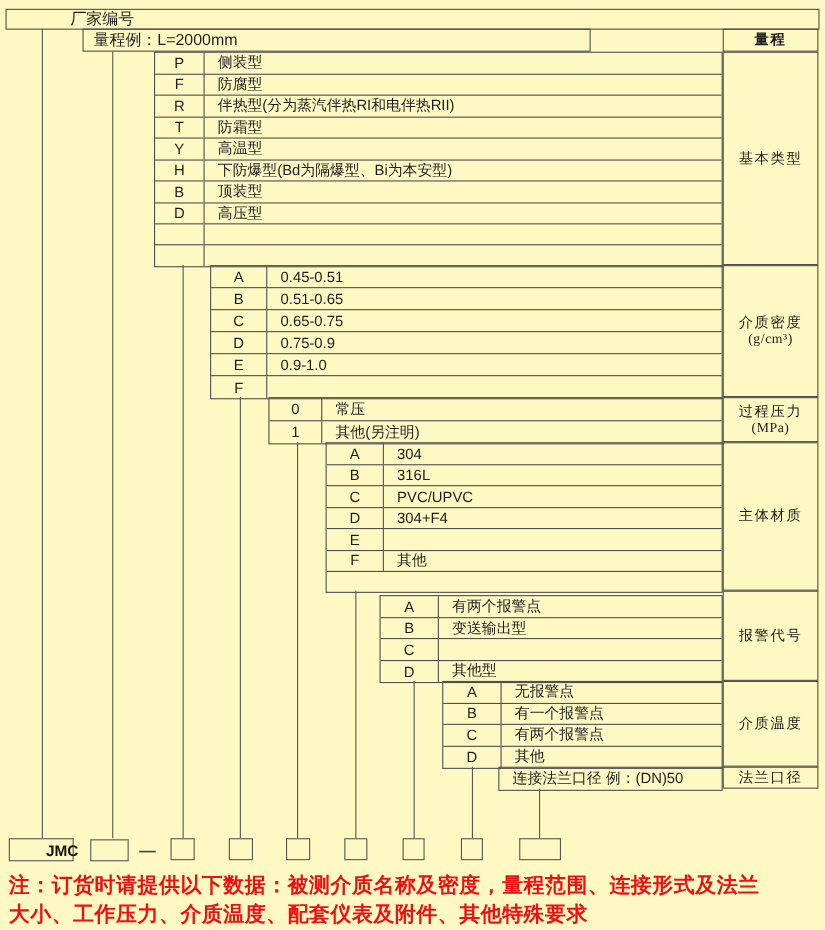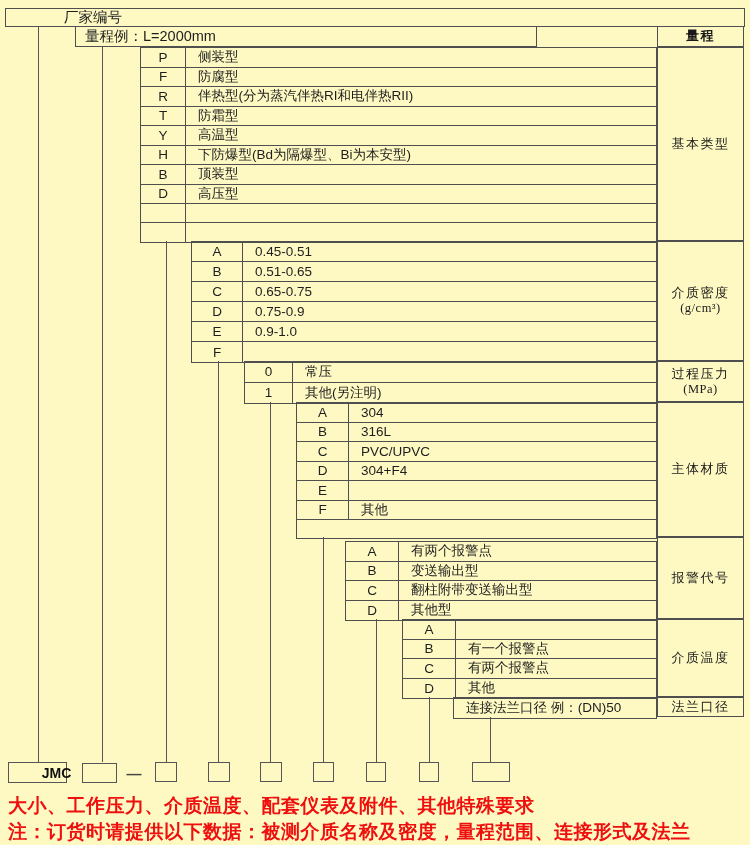--- a/index.html
+++ b/index.html
@@ -205,30 +205,30 @@
         <div class="trow" style="height: 19.5px;">
           <div class="code-cell" style="width: 53px;">A</div>
           <div class="desc-cell">有两个报警点</div>
         </div>
         <div class="trow" style="height: 19.5px;">
           <div class="code-cell" style="width: 53px;">B</div>
           <div class="desc-cell">变送输出型</div>
         </div>
         <div class="trow" style="height: 19.5px;">
           <div class="code-cell" style="width: 53px;">C</div>
-          <div class="desc-cell">翻柱附带变送输出型</div>
         </div>
         <div class="trow" style="height: 19.5px;">
           <div class="code-cell" style="width: 53px;">D</div>
           <div class="desc-cell">其他型</div>
         </div>
       </div>
       <div class="section" style="left: 402px; top: 619px; width: 255px;">
         <div class="trow" style="height: 19.5px;">
           <div class="code-cell" style="width: 53px;">A</div>
+          <div class="desc-cell">无报警点</div>
         </div>
         <div class="trow" style="height: 19.5px;">
           <div class="code-cell" style="width: 53px;">B</div>
           <div class="desc-cell">有一个报警点</div>
         </div>
         <div class="trow" style="height: 19.5px;">
           <div class="code-cell" style="width: 53px;">C</div>
           <div class="desc-cell">有两个报警点</div>
         </div>
         <div class="trow" style="height: 19.5px;">
@@ -292,17 +292,17 @@
       <div class="model-box" style="left: 155px; top: 762px; width: 22px; height: 20px;"></div>
       <div class="model-box" style="left: 208px; top: 762px; width: 22px; height: 20px;"></div>
       <div class="model-box" style="left: 260px; top: 762px; width: 22px; height: 20px;"></div>
       <div class="model-box" style="left: 313px; top: 762px; width: 21px; height: 20px;"></div>
       <div class="model-box" style="left: 366px; top: 762px; width: 20px; height: 20px;"></div>
       <div class="model-box" style="left: 419px; top: 762px; width: 20px; height: 20px;"></div>
       <div class="model-box" style="left: 472px; top: 762px; width: 38px; height: 20px;"></div>
     </div>
 
   <div id="order-note" style="color: rgb(238, 15, 15);">
+    <div>注：订货时请提供以下数据：被测介质名称及密度，量程范围、连接形式及法兰</div>
     <div>大小、工作压力、介质温度、配套仪表及附件、其他特殊要求</div>
-    <div>注：订货时请提供以下数据：被测介质名称及密度，量程范围、连接形式及法兰</div>
   </div>
 
 </div>
 
 </body></html>

